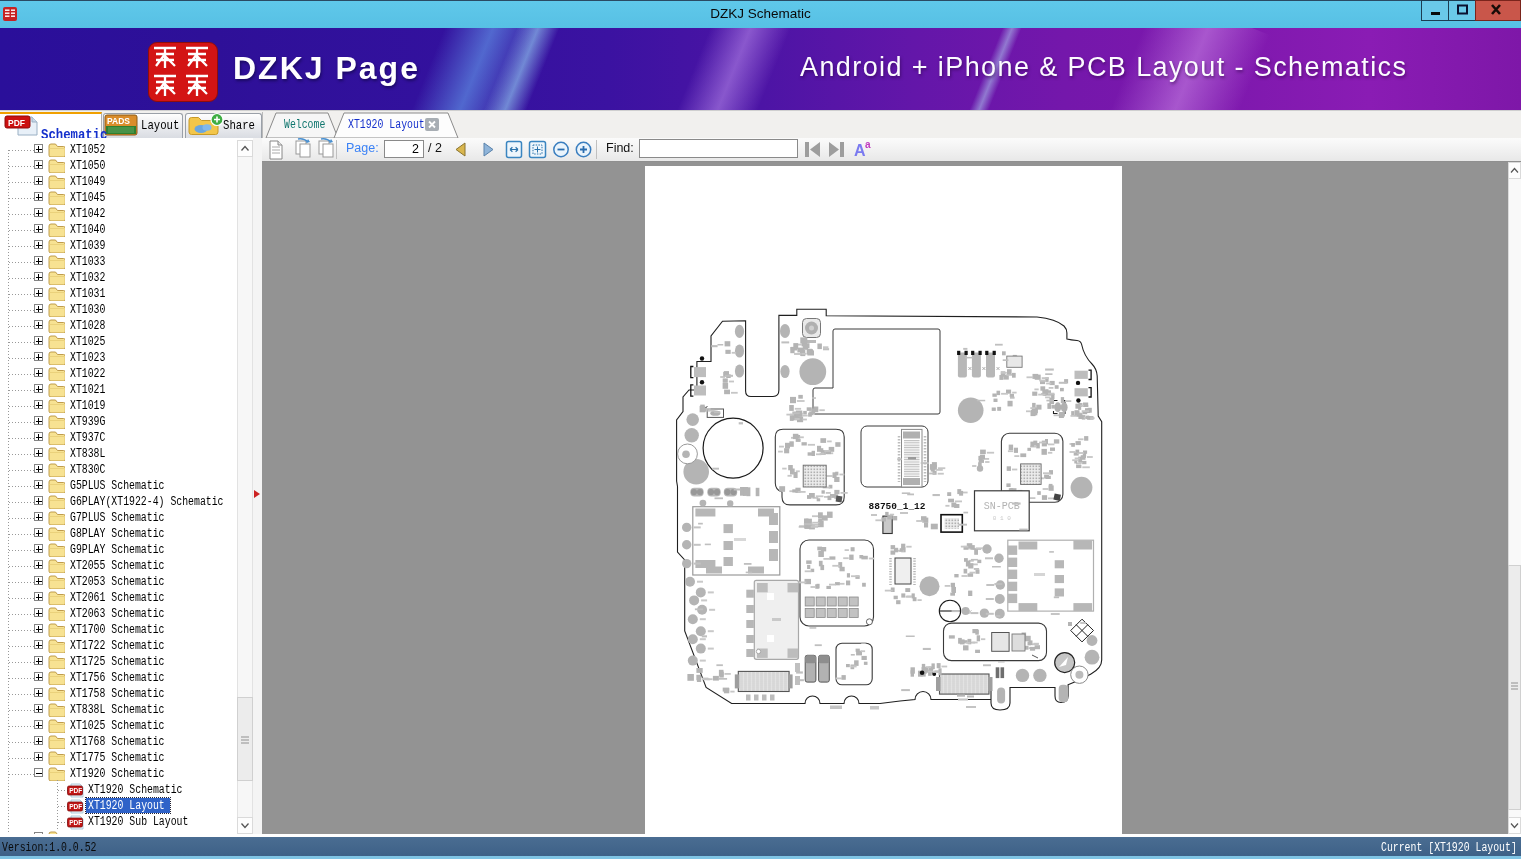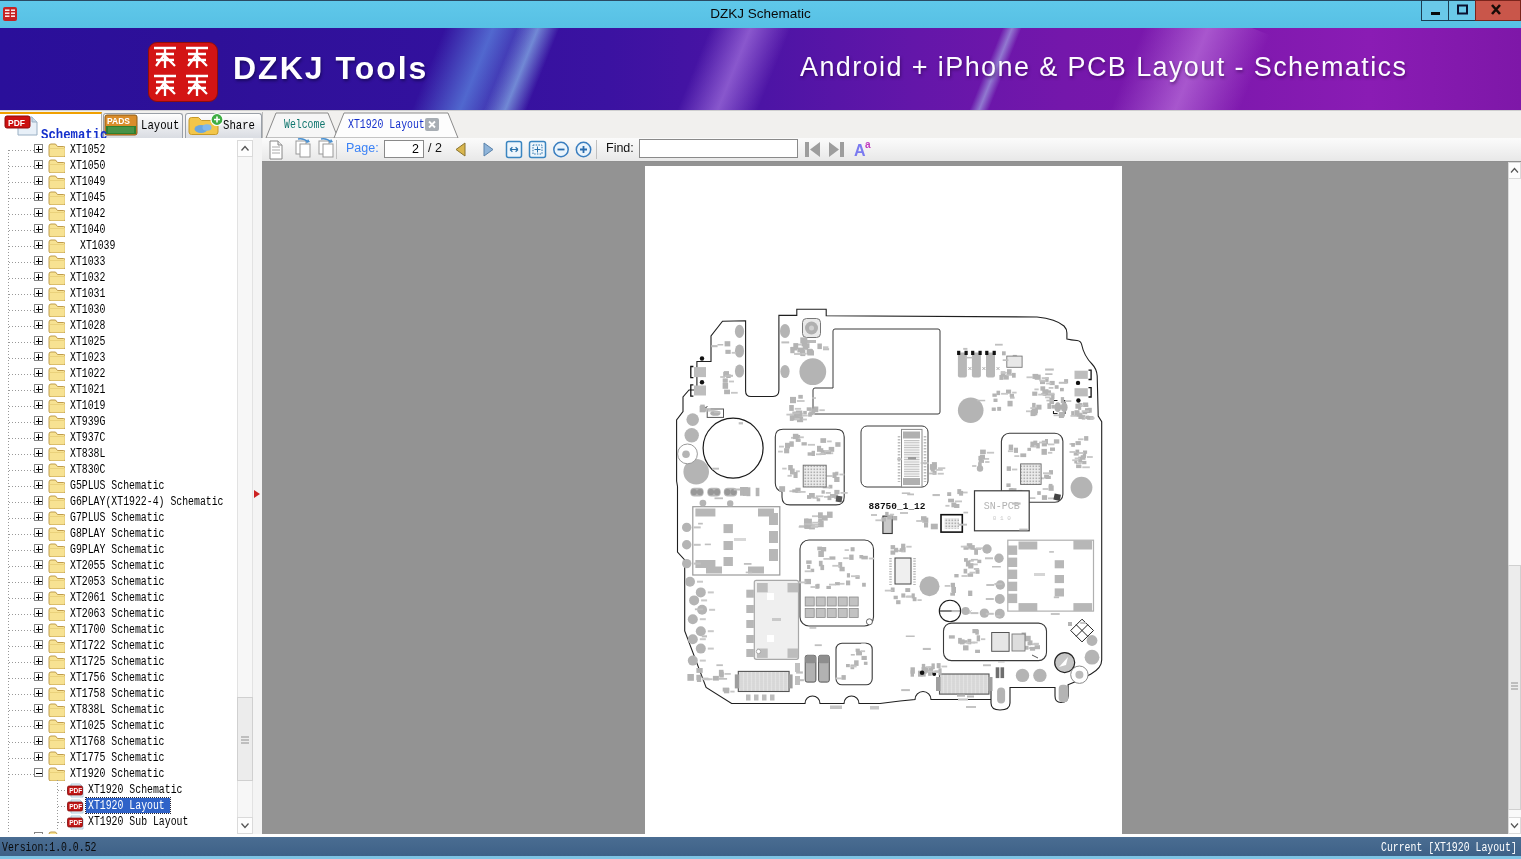--- a/index.html
+++ b/index.html
@@ -68,21 +68,21 @@
 <g transform="translate(36,3)" stroke="#fff" stroke-width="2.3" fill="none">
       <path d="M2,3 H24 M13,3 V23 M4,9 H22 M4,15 H22 M13,9 L4,21 M13,11 L23,21"></path>
     </g>
 <g transform="translate(4,31)" stroke="#fff" stroke-width="2.3" fill="none">
       <path d="M2,3 H24 M13,3 V23 M4,9 H22 M4,15 H22 M13,9 L4,21 M13,11 L23,21"></path>
     </g>
 <g transform="translate(36,31)" stroke="#fff" stroke-width="2.3" fill="none">
       <path d="M2,3 H24 M13,3 V23 M4,9 H22 M4,15 H22 M13,9 L4,21 M13,11 L23,21"></path>
     </g>
 </svg>
-<div id="dzkj" class="abs">DZKJ Tools</div>
+<div id="dzkj" class="abs">DZKJ Page</div>
 <div id="slogan" class="abs">Android + iPhone &amp; PCB Layout - Schematics</div>
 <div id="tabstrip" class="abs"></div>
 <div id="toolbar" class="abs"></div>
 <div class="abs" style="left:0;top:112px;width:102px;height:26px;background:#fff;border-top:2px solid #f0a000;border-right:1px solid #b0b0b0"></div>
 <div class="abs" style="left:103px;top:113px;width:80px;height:25px;background:linear-gradient(#fefefe,#d9dce2);border:1px solid #9aa0a8;border-bottom:none;border-radius:3px 3px 0 0"></div>
 <div class="abs" style="left:185px;top:113px;width:77px;height:25px;background:linear-gradient(#fefefe,#d9dce2);border:1px solid #9aa0a8;border-bottom:none;border-radius:3px 3px 0 0"></div>
 <div class="abs" style="left:262px;top:112px;width:1px;height:26px;background:#b9b9b9"></div>
 <svg class="abs" style="left:262px;top:112px" width="260" height="26">
 <path d="M4,26 L14,1 L66,1 L76,26 Z" fill="#f6f6f6" stroke="#8a8a8a" stroke-width="1"></path>
 <path d="M72,26 L82,1 L186,1 L196,26 Z" fill="#fdfdfd" stroke="#8a8a8a" stroke-width="1"></path>
@@ -210,21 +210,21 @@
     </svg>
     <div class="trow mono" style="left:70px;top:84px"><span class="sx">XT1040</span></div>
     <div class="abs" style="left:9px;top:108px;width:25px;height:1px;background:repeating-linear-gradient(90deg,#999 0 1px,transparent 1px 3px)"></div>
     <div class="pm" style="left:34px;top:102px"></div>
     <div class="abs" style="left:35.5px;top:107px;width:6px;height:1px;background:#000"></div>
     <div class="abs" style="left:38px;top:104px;width:1px;height:6px;background:#000"></div>
     <svg class="abs" style="left:48px;top:100.5px" width="17" height="14">
       <path d="M1,3 q0,-2 2,-2 h4.5 l2,2.5 h6 q1.8,0 1.8,1.8 v6.9 q0,1.8 -1.8,1.8 h-12.5 q-2,0 -2,-1.8 z" fill="#f7e292" stroke="#b8923d" stroke-width="0.9"></path>
       <path d="M1.2,5.5 h15" stroke="#e8cf78" stroke-width="0.9"></path>
     </svg>
-    <div class="trow mono" style="left:80px;top:100px"><span class="sx">XT1039</span></div>
+    <div class="trow mono" style="left:70px;top:100px"><span class="sx">XT1039</span></div>
     <div class="abs" style="left:9px;top:124px;width:25px;height:1px;background:repeating-linear-gradient(90deg,#999 0 1px,transparent 1px 3px)"></div>
     <div class="pm" style="left:34px;top:118px"></div>
     <div class="abs" style="left:35.5px;top:123px;width:6px;height:1px;background:#000"></div>
     <div class="abs" style="left:38px;top:120px;width:1px;height:6px;background:#000"></div>
     <svg class="abs" style="left:48px;top:116.5px" width="17" height="14">
       <path d="M1,3 q0,-2 2,-2 h4.5 l2,2.5 h6 q1.8,0 1.8,1.8 v6.9 q0,1.8 -1.8,1.8 h-12.5 q-2,0 -2,-1.8 z" fill="#f7e292" stroke="#b8923d" stroke-width="0.9"></path>
       <path d="M1.2,5.5 h15" stroke="#e8cf78" stroke-width="0.9"></path>
     </svg>
     <div class="trow mono" style="left:70px;top:116px"><span class="sx">XT1033</span></div>
     <div class="abs" style="left:9px;top:140px;width:25px;height:1px;background:repeating-linear-gradient(90deg,#999 0 1px,transparent 1px 3px)"></div>

